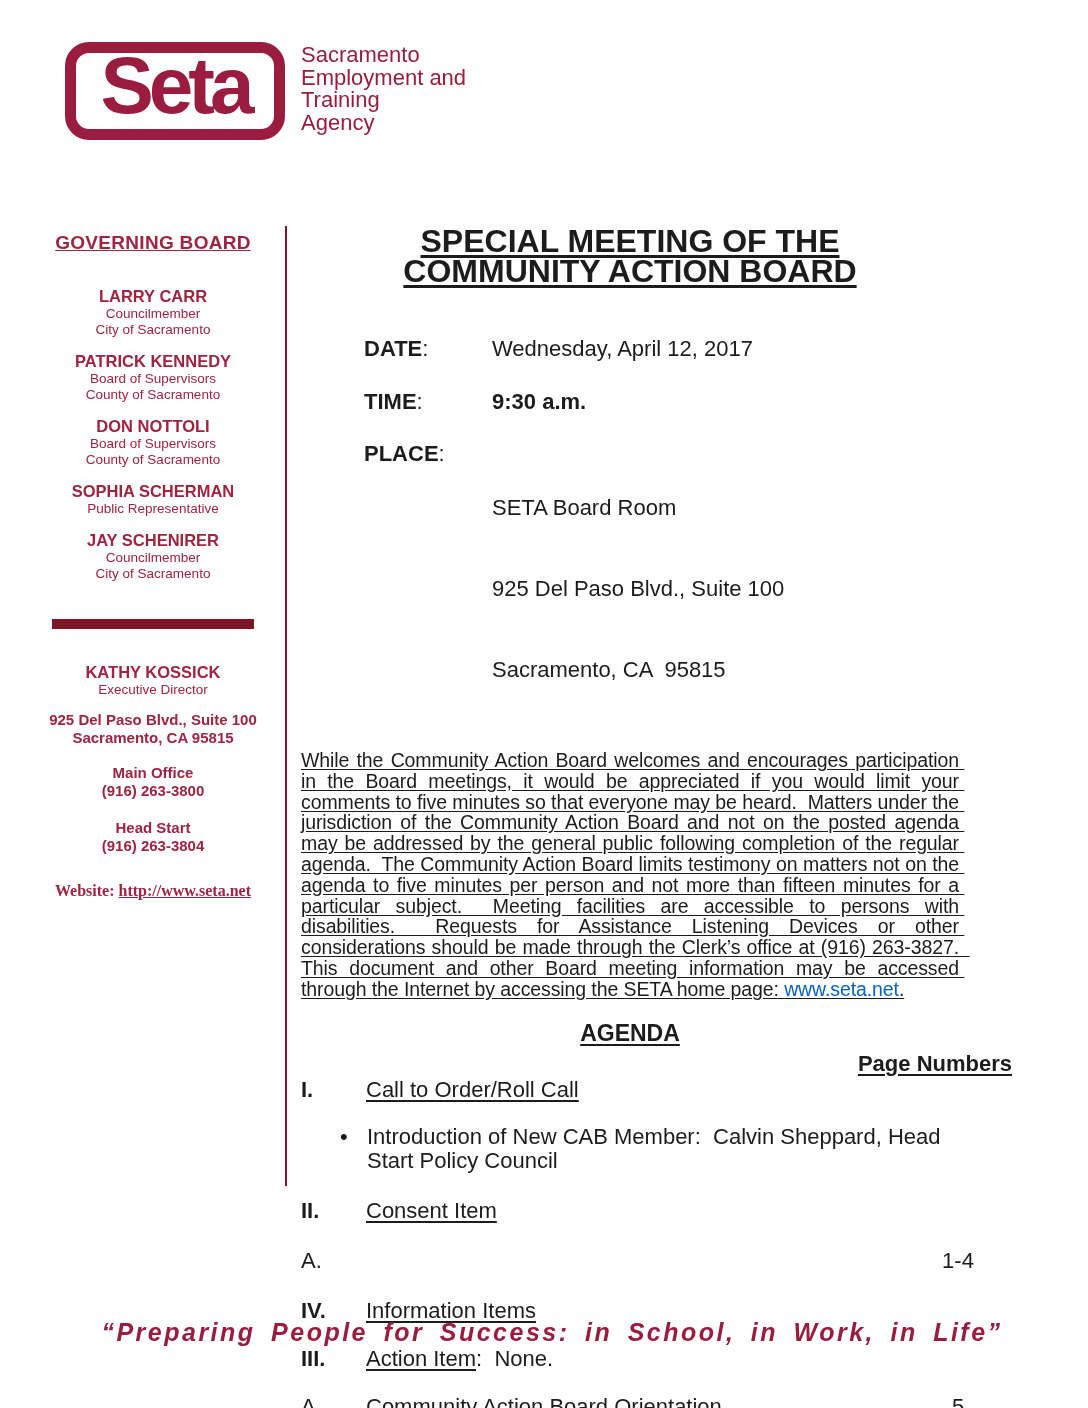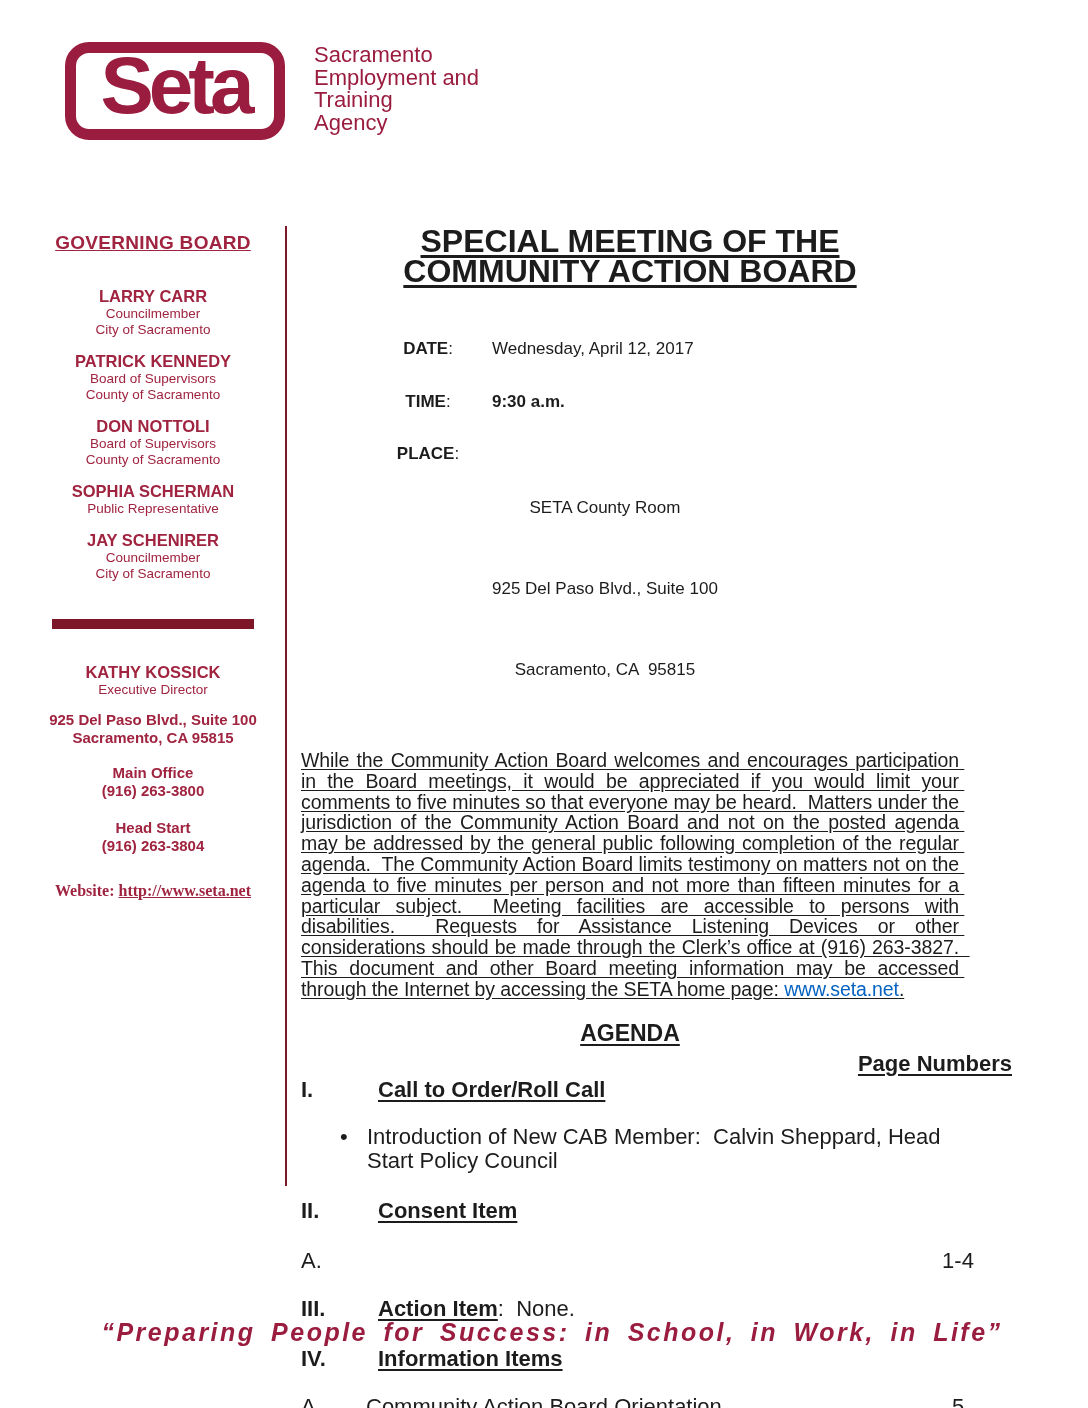--- a/index.html
+++ b/index.html
@@ -18,21 +18,21 @@
   .logo-box{
     position:absolute;left:65px;top:42px;width:220px;height:98px;
     border:11px solid var(--maroon);border-radius:24px;box-sizing:border-box;
     display:flex;align-items:center;justify-content:center;background:#fff;
   }
   .logo-text{
     font-size:80px;font-weight:bold;color:var(--maroon);
     letter-spacing:-5px;line-height:1;padding-bottom:10px;
   }
   .agency{
-    position:absolute;left:314px;top:44px;color:var(--maroon);
+    position:absolute;left:301px;top:44px;color:var(--maroon);
     font-size:22px;line-height:22.5px;
   }
   
   .sidebar{
     position:absolute;left:42px;top:231px;width:222px;text-align:center;
     color:var(--side-red);
   }
   .gb-heading{
     font-size:19px;font-weight:bold;text-decoration:underline;
     letter-spacing:0.3px;line-height:23px;
@@ -51,41 +51,41 @@
     margin-top:28px;font-family:"Liberation Serif", serif;
     font-size:16px;font-weight:bold;color:var(--side-red);
   }
   .website a{color:var(--side-red);text-decoration:underline;cursor:pointer;}
   
   .vrule{position:absolute;left:285px;top:226px;width:2px;height:960px;background:var(--maroon-dark);}
   
   .main{position:absolute;left:301px;top:226px;width:713px;}
   .title{width:658px;text-align:center;font-size:32px;font-weight:bold;line-height:30px;}
   .u{text-decoration:underline;text-underline-offset:3px;}
-  .mrow{display:flex;margin-top:26px;padding-left:63px;font-size:17px;line-height:27px;text-align:center;}
+  .mrow{display:flex;margin-top:26px;padding-left:63px;font-size:22px;line-height:27px;}
   .mrow.firstrow{margin-top:49px;}
   .mlabel{width:128px;flex:none;}
   .mlabel b{font-weight:bold;}
   .mval{white-space:pre-wrap;}
   .mval.bold{font-weight:bold;}
   .notice{
     width:658px;margin:13px 0 0;font-size:19.5px;line-height:20.8px;
     text-align:justify;text-decoration:underline;text-underline-offset:2px;
     white-space:pre-wrap;letter-spacing:-0.1px;
   }
   .notice .notice-link{color:var(--link);cursor:pointer;}
   .agenda-head{width:658px;text-align:center;font-size:23px;font-weight:bold;line-height:29px;margin-top:19px;}
   .page-numbers{width:713px;text-align:right;font-size:22px;font-weight:bold;line-height:27px;margin-top:2px;box-sizing:border-box;padding-right:2px;}
   .arow{display:flex;font-size:22px;line-height:24px;margin-top:26px;align-items:flex-start;}
   .arow.mt24{margin-top:24px;}
   .arow.mt1{margin-top:1px;}
   .arow.mt23{margin-top:23px;}
   .anum{width:65px;flex:none;}
   .anum.bold{font-weight:bold;}
-  .atitle{font-weight:bold;text-decoration:underline;text-underline-offset:3px;margin-left:12px;}
+  .atitle{font-weight:normal;text-decoration:underline;text-underline-offset:3px;}
   .asuffix{white-space:pre-wrap;}
   .atext{width:500px;white-space:pre-wrap;}
   .apage{width:80px;flex:none;text-align:center;margin-left:auto;margin-right:16px;}
   .brow{padding-left:39px;}
   .bullet-dot{width:27px;flex:none;font-size:22px;}
   .btext{width:575px;white-space:pre-wrap;}
   
   .footer{
     position:absolute;left:16px;right:0;top:1318px;text-align:center;
     color:var(--maroon);font-size:25px;font-weight:bold;font-style:italic;
@@ -173,21 +173,21 @@
       <span class="mlabel"><b>DATE</b><span>:</span></span>
       <span class="mval">Wednesday, April 12, 2017</span>
     </div>
     <div class="mrow">
       <span class="mlabel"><b>TIME</b><span>:</span></span>
       <span class="mval bold">9:30 a.m.</span>
     </div>
     <div class="mrow" style="margin-top:25px">
       <span class="mlabel"><b>PLACE</b><span>:</span></span>
       <span class="mval">
-        <div>SETA County Room</div>
+        <div>SETA Board Room</div>
         <div>925 Del Paso Blvd., Suite 100</div>
         <div>Sacramento, CA  95815</div>
       </span>
     </div>
 
     <p class="notice"><span>While the Community Action Board welcomes and encourages participation in the Board meetings, it would be appreciated if you would limit your comments to five minutes so that everyone may be heard.  Matters under the jurisdiction of the Community Action Board and not on the posted agenda may be addressed by the general public following completion of the regular agenda.  The Community Action Board limits testimony on matters not on the agenda to five minutes per person and not more than fifteen minutes for a particular subject.  Meeting facilities are accessible to persons with disabilities.  Requests for Assistance Listening Devices or other considerations should be made through the Clerk’s office at (916) 263-3827.  This document and other Board meeting information may be accessed through the Internet by accessing the SETA home page: </span><a class="notice-link">www.seta.net</a><span>.</span></p>
 
     <div class="agenda-head">
       <span class="u">AGENDA</span>
     </div>
@@ -208,28 +208,28 @@
     <div class="arow">
       <span class="anum bold">II.</span>
       <span class="atitle">Consent Item</span>
     </div>
 
     <div class="arow">
       <span class="anum">A.</span>
       <span class="apage">1-4</span>
     </div>
 
+    <div class="arow">
+      <span class="anum bold">IV.</span>
+      <span class="atitle">Information Items</span>
+    </div>
+
     <div class="arow mt24">
       <span class="anum bold">III.</span>
       <span><span class="atitle">Action Item</span><span class="asuffix">:  None.</span></span>
-    </div>
-
-    <div class="arow">
-      <span class="anum bold">IV.</span>
-      <span class="atitle">Information Items</span>
     </div>
 
     <div class="arow mt24">
       <span class="anum">A.</span>
       <span class="atext">Community Action Board Orientation</span>
       <span class="apage">5</span>
     </div>
 
   </main>
 

